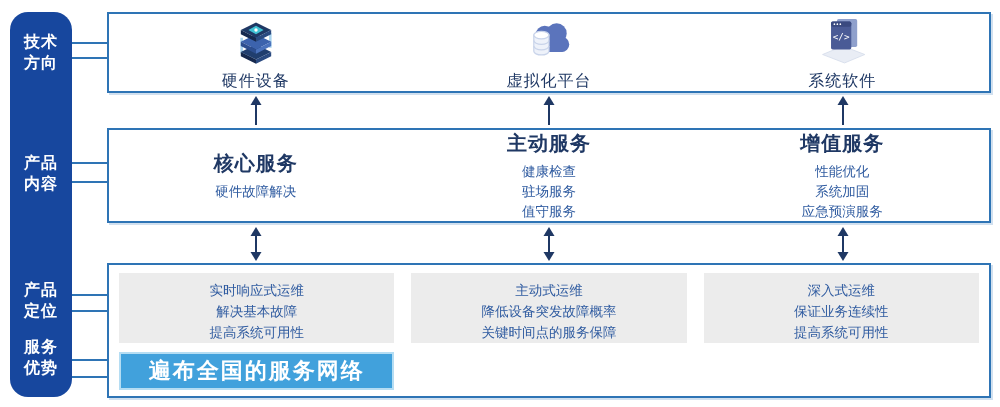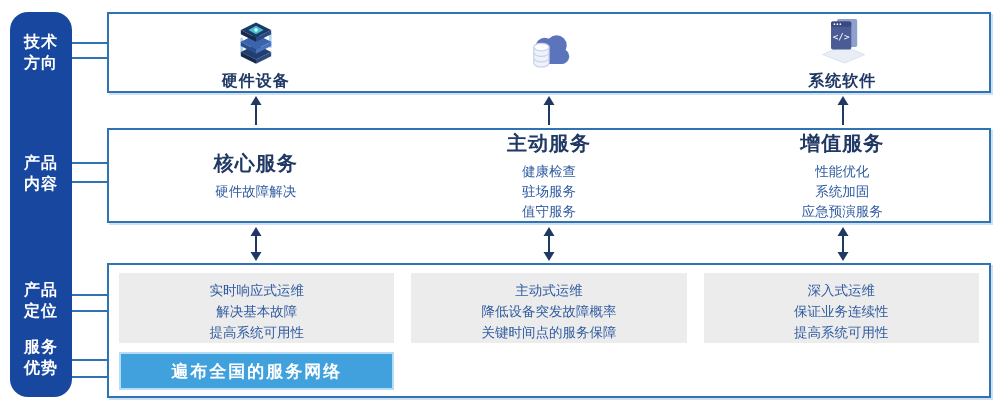--- a/index.html
+++ b/index.html
@@ -22,34 +22,34 @@
   
   .box {
     position:absolute; left:107px; width:884px; background:#ffffff;
     border:2px solid #2E74B5; box-shadow:2px 2px 0 rgba(46,116,181,0.22);
   }
   .tech-box   { top:12px;  height:81px;  display:flex; align-items:center; }
   .content-box{ top:128px; height:95px;  display:flex; }
   .pos-box    { top:263px; height:135px; display:grid; grid-template-columns:1fr 1fr 1fr; gap:17px; padding:8px 10px; }
 
   .col { flex:1; display:flex; flex-direction:column; align-items:center; justify-content:center; }
-  .tech-label { color:#1F3864; font-weight:bold; font-size:16px; margin-top:3px; letter-spacing:1px; }
+  .tech-label { color:#1F3864; font-weight:normal; font-size:16px; margin-top:3px; letter-spacing:1px; }
   .content-title { color:#1F3864; font-weight:bold; font-size:20px; margin-bottom:4px; letter-spacing:1px; }
   .content-item { color:#2F5BA0; font-size:13.5px; line-height:20px; text-align:center; }
 
   .pos-col { display:flex; flex-direction:column; }
   .gray-panel {
     height:70px; background:#ECECEC;
     display:flex; flex-direction:column; align-items:center; justify-content:flex-end;
   }
   .gray-line { color:#2F5BA0; font-size:13.5px; line-height:21px; text-align:center; }
   .banner {
     height:38px; margin-top:9px; background:#41A1DC; border:2px solid #B5DDF3;
     display:flex; align-items:center; justify-content:center;
-    color:#ffffff; font-weight:bold; font-size:17px; letter-spacing:2px;
+    color:#ffffff; font-weight:bold; font-size:22px; letter-spacing:2px;
   }
   .arrow { position:absolute; }
 </style>
 </head>
 <body>
 
 <div class="canvas">
 
   <div class="sidebar">
     <div class="side-label" style="top:19px">
@@ -106,20 +106,21 @@
           <circle cx="27" cy="25" r="11"></circle>
           <circle cx="41" cy="23" r="12"></circle>
           <circle cx="47" cy="36" r="9"></circle>
           <rect x="20" y="27" width="33" height="18" rx="7"></rect>
         </g>
         <path d="M14 25 v19 a9 4.5 0 0 0 18 0 v-19 z" fill="#EEF2FA" stroke="#C9D4EA" stroke-width="1.5"></path>
         <ellipse cx="23" cy="25" rx="9" ry="4.5" fill="#ffffff" stroke="#C9D4EA" stroke-width="1.5"></ellipse>
         <path d="M14 31.5 a9 4.5 0 0 0 18 0" fill="none" stroke="#C9D4EA" stroke-width="1.5"></path>
         <path d="M14 38 a9 4.5 0 0 0 18 0" fill="none" stroke="#C9D4EA" stroke-width="1.5"></path>
       </svg>
+      <div class="tech-label">虚拟化平台</div>
     </div>
 
     <div class="col">
       <svg width="54" height="54" viewBox="0 0 64 64">
         <polygon points="33,38 59,48 35,58 9,48" fill="#E9EDF5" stroke="#D6DDEB" stroke-width="1"></polygon>
         <rect x="26" y="6" width="24" height="33" rx="2" fill="#8FA0CC"></rect>
         <rect x="19" y="9" width="24" height="33" rx="2" fill="#4A5B96"></rect>
         <rect x="19" y="9" width="24" height="6" rx="2" fill="#3A4A80"></rect>
         <circle cx="23" cy="12" r="1" fill="#ffffff"></circle>
         <circle cx="26.5" cy="12" r="1" fill="#ffffff"></circle>

